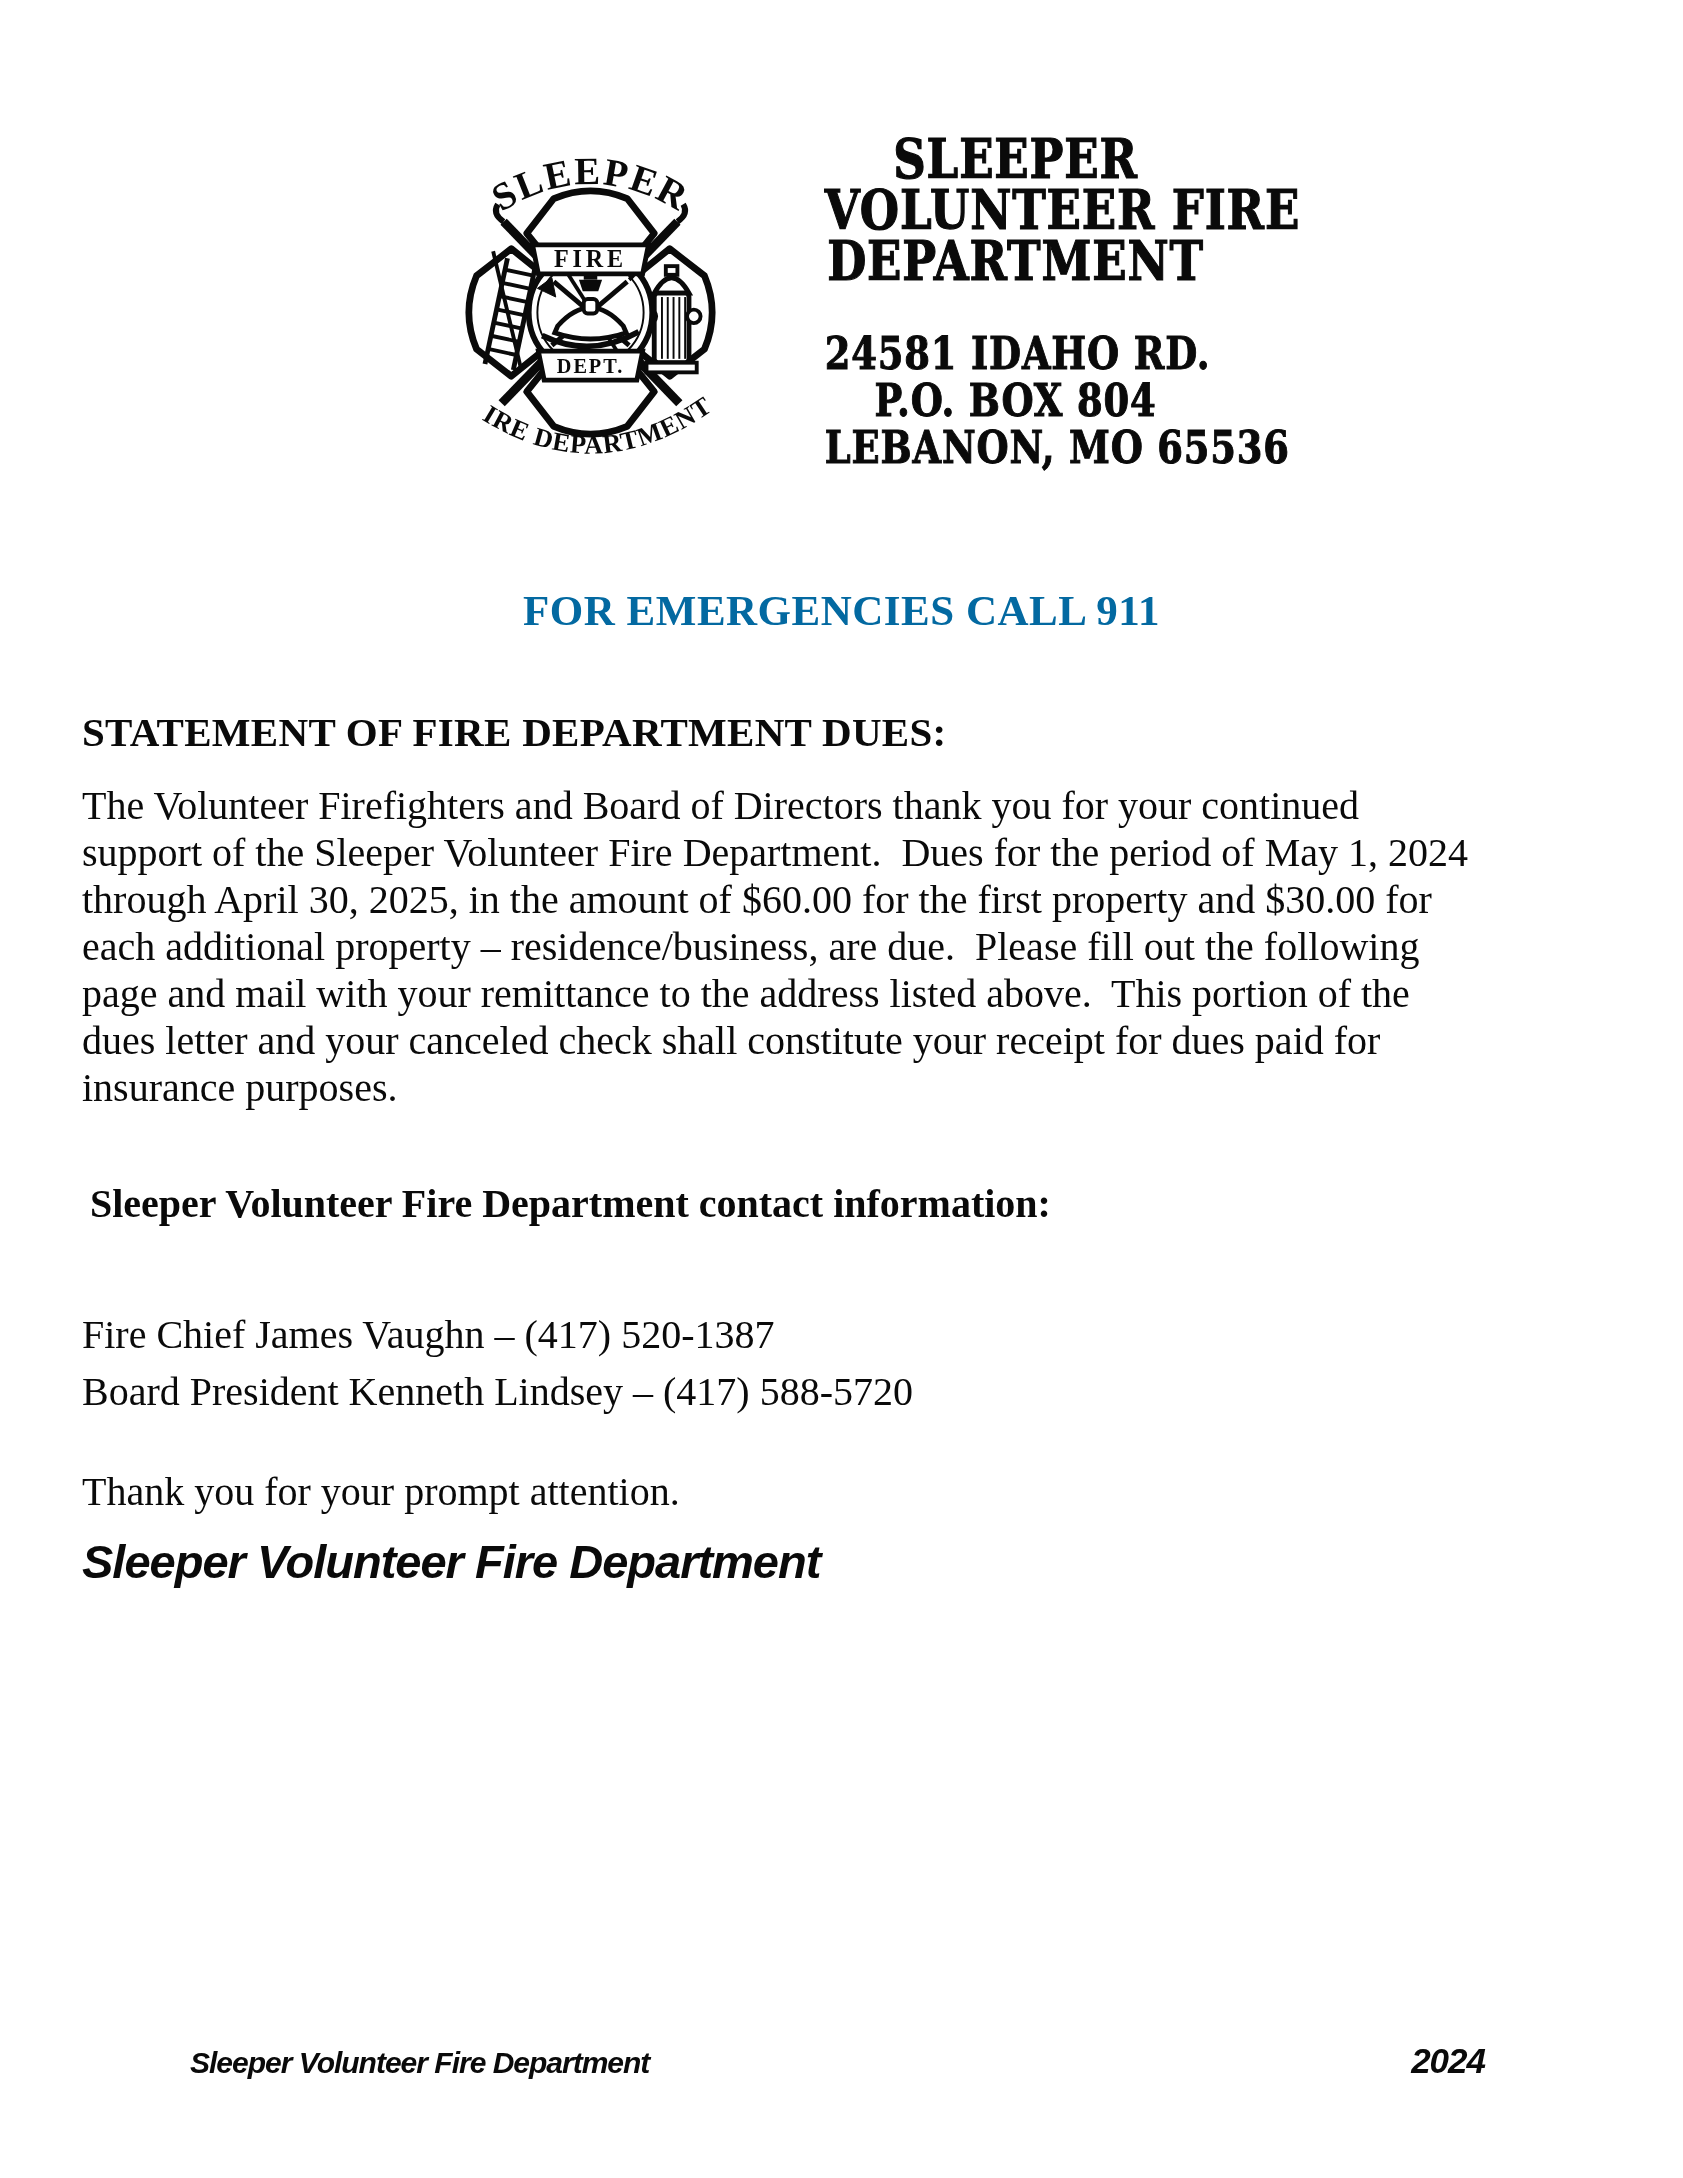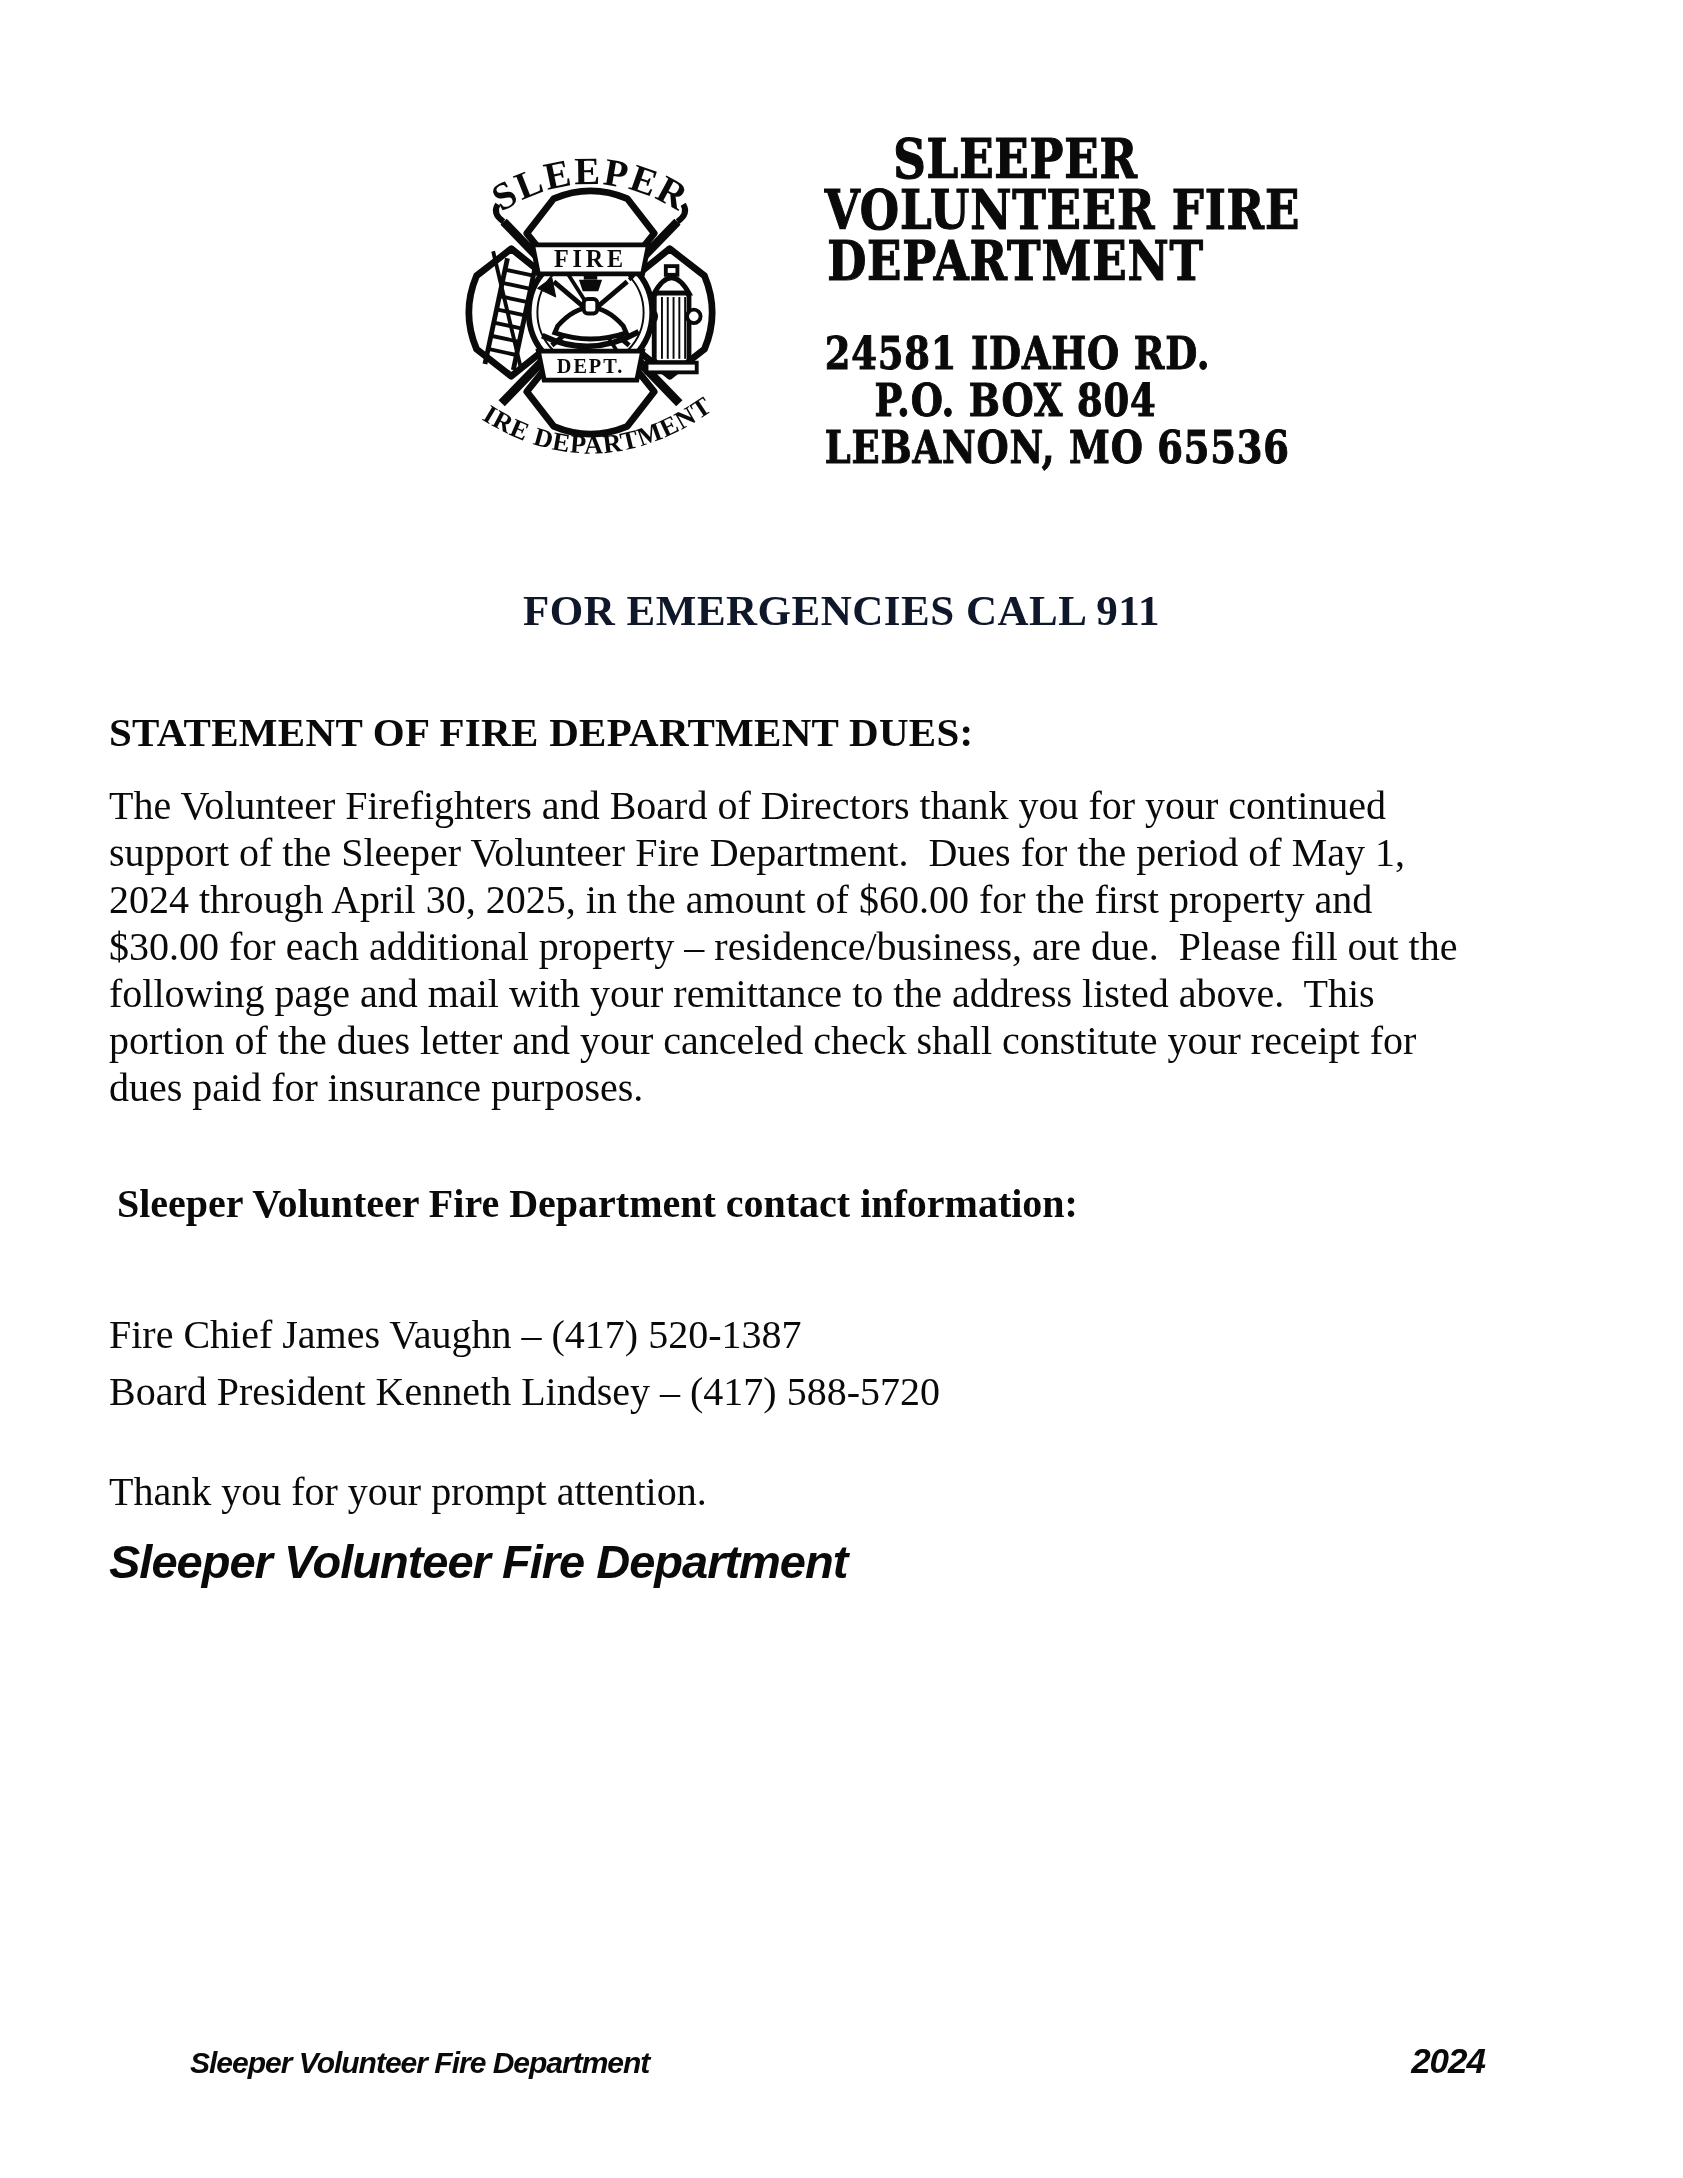--- a/index.html
+++ b/index.html
@@ -51,21 +51,21 @@
   
   .notice {
     margin-top:89px;
     text-align:center;
     font-size:43px;
     font-weight:bold;
     letter-spacing:0.5px;
   }
 
   
-  .content { padding:0 203px 0 109px; }
+  .content { padding:0 203px 0 82px; }
   .statement-heading {
     margin:73px 0 0;
     font-size:41px;
     font-weight:bold;
     letter-spacing:0.3px;
   }
   .body-text {
     margin:26px 0 12px;
     font-size:40px;
     line-height:47px;
@@ -207,21 +207,21 @@
         <div>DEPARTMENT</div>
       </div>
       <div class="org-address">
         <div>24581 IDAHO RD.</div>
         <div>P.O. BOX 804</div>
         <div>LEBANON, MO 65536</div>
       </div>
     </div>
   </header>
 
-  <div class="notice" style="color: #0f172a;">FOR EMERGENCIES CALL 911</div>
+  <div class="notice" style="color: #0369a1;">FOR EMERGENCIES CALL 911</div>
 
   <section class="content">
     <h2 class="statement-heading">STATEMENT OF FIRE DEPARTMENT DUES:</h2>
     <p class="body-text">The Volunteer Firefighters and Board of Directors thank you for your continued support of the Sleeper Volunteer Fire Department.  Dues for the period of May 1, 2024 through April 30, 2025, in the amount of $60.00 for the first property and $30.00 for each additional property – residence/business, are due.  Please fill out the following page and mail with your remittance to the address listed above.  This portion of the dues letter and your canceled check shall constitute your receipt for dues paid for insurance purposes.</p>
 
     <h3 class="contact-heading">Sleeper Volunteer Fire Department contact information:</h3>
     <p class="contact-line-1">Fire Chief James Vaughn – (417) 520-1387</p>
     <p class="contact-line-2">Board President Kenneth Lindsey – (417) 588-5720</p>
 
     <p class="thanks">Thank you for your prompt attention.</p>

